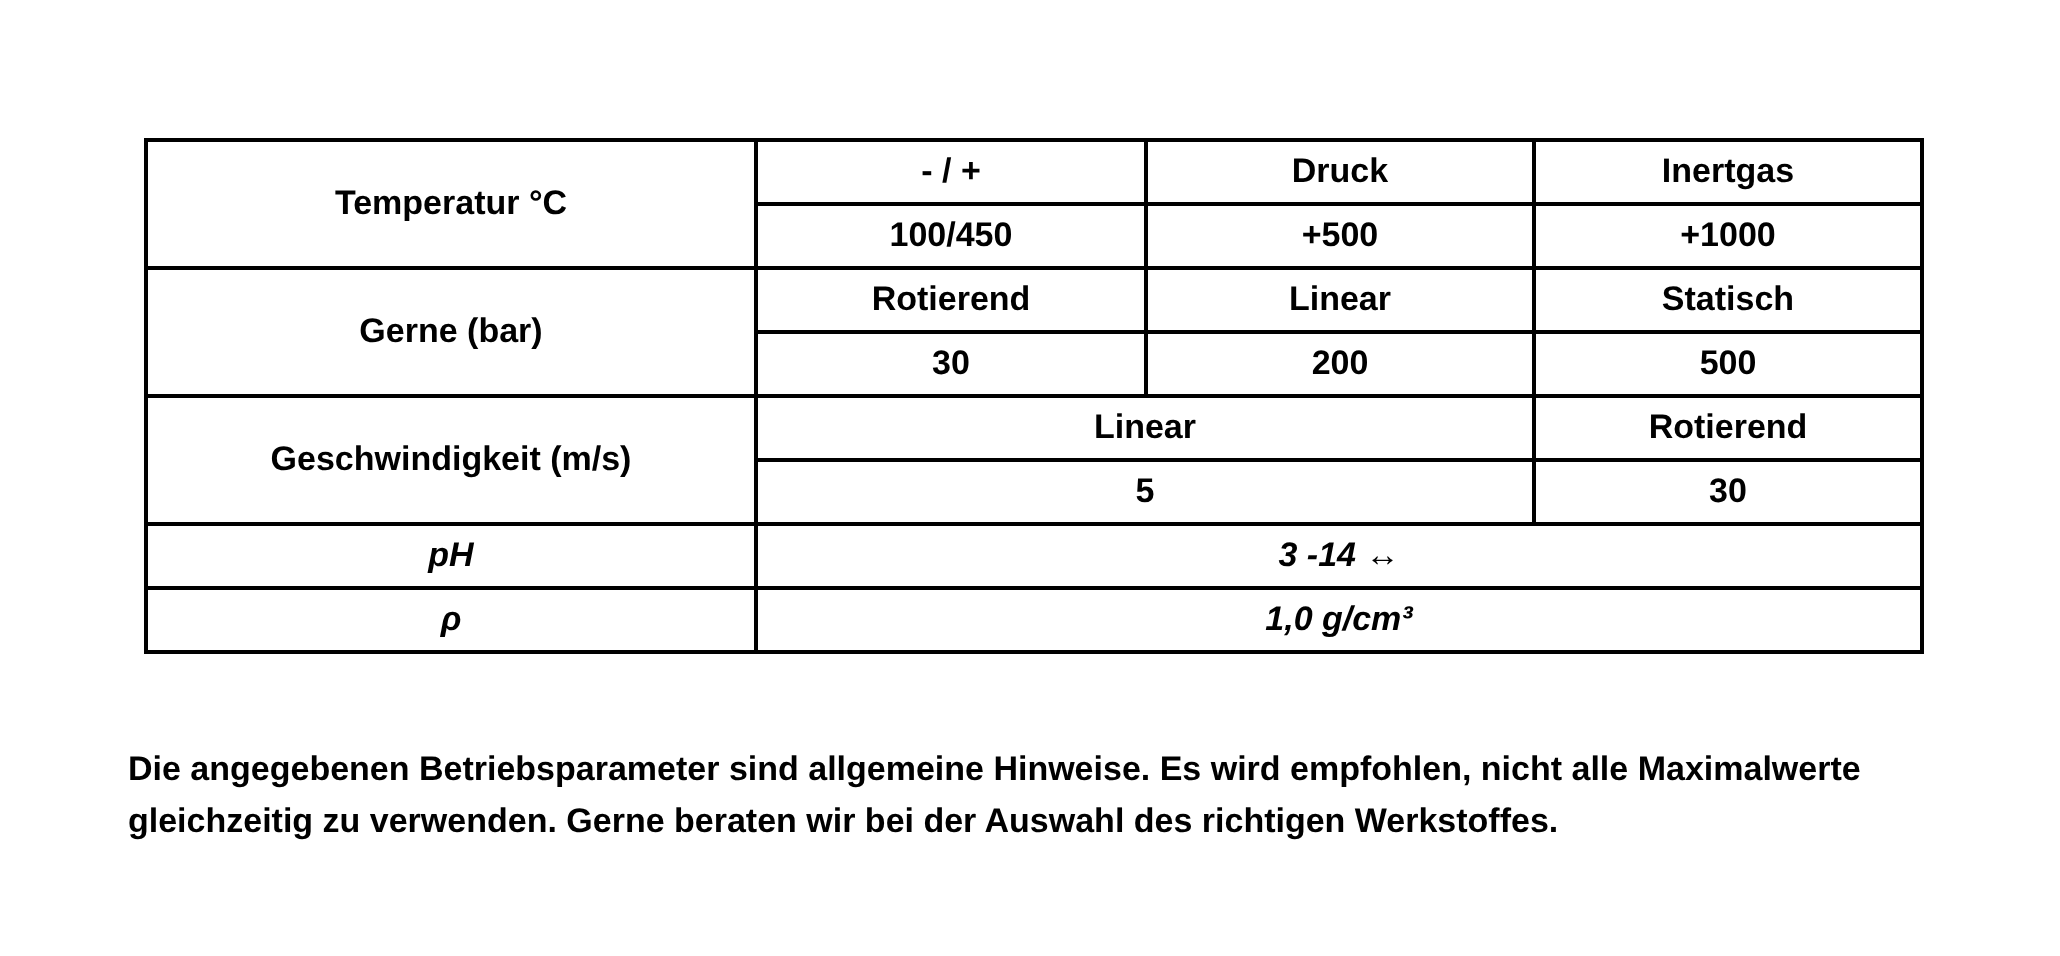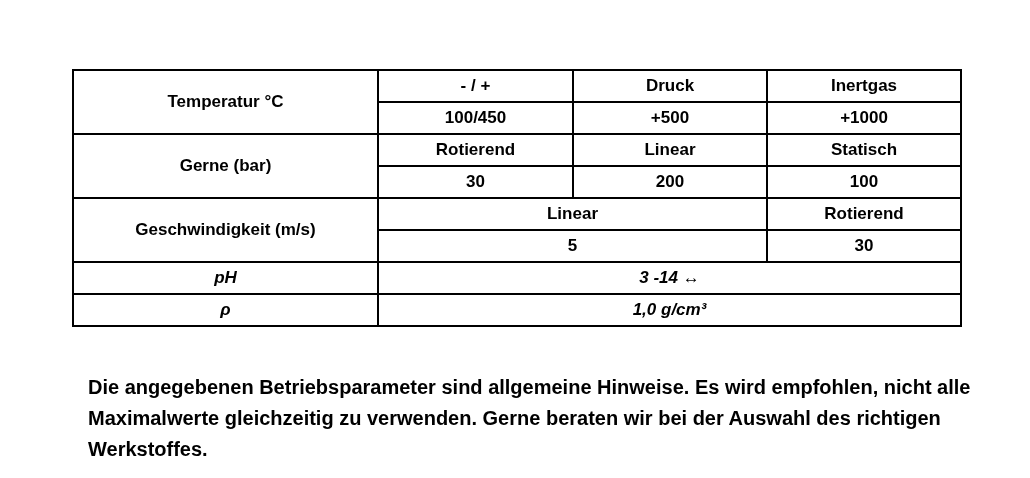--- a/index.html
+++ b/index.html
@@ -40,24 +40,24 @@
   .row-label {
     font-size: 17px;
     font-weight: bold;
   }
   .tall {
     height: 56px;
     font-style: italic;
   }
   .note {
     position: absolute;
-    left: 88px;
+    left: 64px;
     top: 372px;
     width: 890px;
-    font-size: 20px;
+    font-size: 17px;
     font-weight: bold;
     line-height: 1.55;
   }
 </style>
 </head>
 <body>
 
 <div class="page">
 
   <table class="param-table">
@@ -83,21 +83,21 @@
 
       <tr>
         <td class="row-label" rowspan="2">Gerne (bar)</td>
         <td>Rotierend</td>
         <td>Linear</td>
         <td>Statisch</td>
       </tr>
       <tr>
         <td>30</td>
         <td>200</td>
-        <td>100</td>
+        <td>500</td>
       </tr>
 
       <tr>
         <td class="row-label" rowspan="2">Geschwindigkeit (m/s)</td>
         <td colspan="2">Linear</td>
         <td>Rotierend</td>
       </tr>
       <tr>
         <td colspan="2">5</td>
         <td>30</td>

